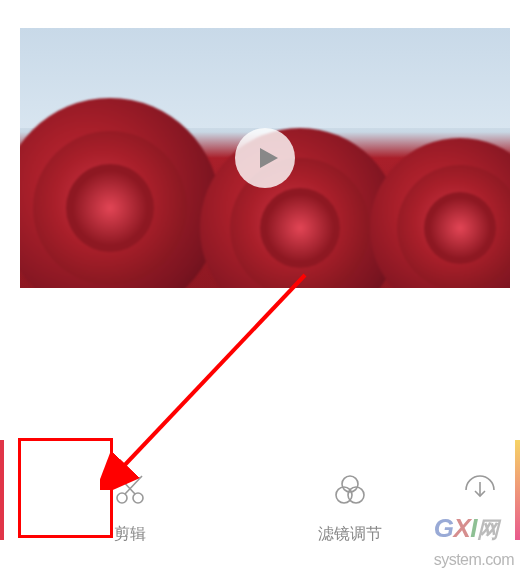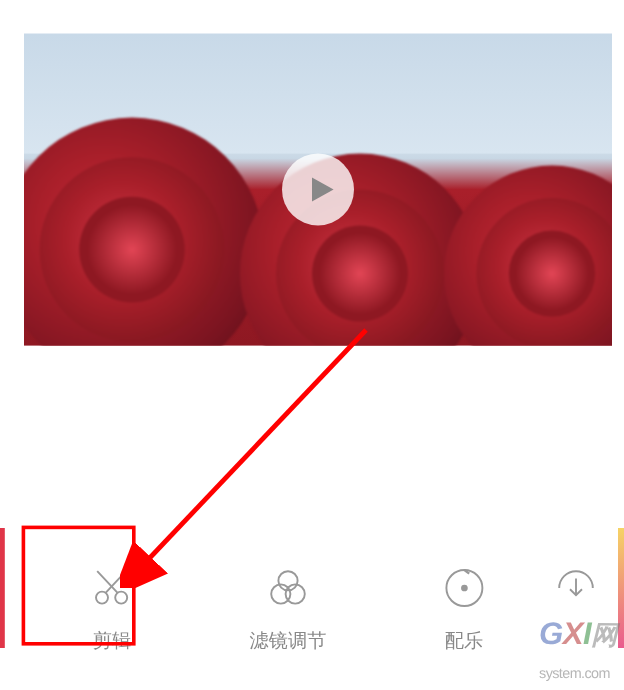--- a/index.html
+++ b/index.html
@@ -142,21 +142,21 @@
       bottom: 4px;
       font-size: 22px;
       font-style: italic;
       font-weight: bold;
       color: rgba(120,120,120,0.5);
       letter-spacing: -0.5px;
     }
     .watermark .g { color: rgba(70,100,180,0.55); font-size: 26px; }
     .watermark .x { color: rgba(180,50,50,0.55); font-size: 26px; }
     .watermark .i { color: rgba(50,140,60,0.55); font-size: 26px; }
-    .watermark .rest { color: rgba(110,110,110,0.5); font-size: 12px; font-weight: normal; font-style: normal; margin-top: 48px; }
+    .watermark .rest { color: rgba(110,110,110,0.5); font-size: 16px; font-weight: normal; font-style: normal; margin-top: 48px; }
   </style>
 </head>
 <body>
 
 <div class="video-preview">
   <div class="sky"></div>
   <div class="roses">
     <div class="rose r1"></div>
     <div class="rose r2"></div>
     <div class="rose r3"></div>
@@ -200,30 +200,20 @@
     <div class="tool-icon">
       <svg width="36" height="36" viewBox="0 0 36 36" fill="none" stroke="#999" stroke-width="1.6">
         <circle cx="18" cy="12" r="8"></circle>
         <circle cx="12" cy="23" r="8"></circle>
         <circle cx="24" cy="23" r="8"></circle>
       </svg>
     </div>
     <div class="tool-label">滤镜调节</div>
   </div>
 
-  <div class="tool-item">
-    <div class="tool-icon">
-      <svg width="36" height="36" viewBox="0 0 36 36" fill="none" stroke="#999" stroke-width="1.6">
-        <circle cx="18" cy="18" r="15"></circle>
-        <circle cx="18" cy="18" r="2" fill="#999"></circle>
-        <path d="M18 3 L22 6" stroke-width="2"></path>
-      </svg>
-    </div>
-    <div class="tool-label">配乐</div>
-  </div>
 
 
   <div class="tool-item">
     <div class="tool-icon">
       <svg width="36" height="36" viewBox="0 0 36 36" fill="none" stroke="#999" stroke-width="1.6">
         <path d="M4 18 A14 14 0 0 1 32 18"></path>
         <line x1="18" y1="10" x2="18" y2="24"></line>
         <path d="M13 19 L18 24 L23 19"></path>
       </svg>
     </div>

